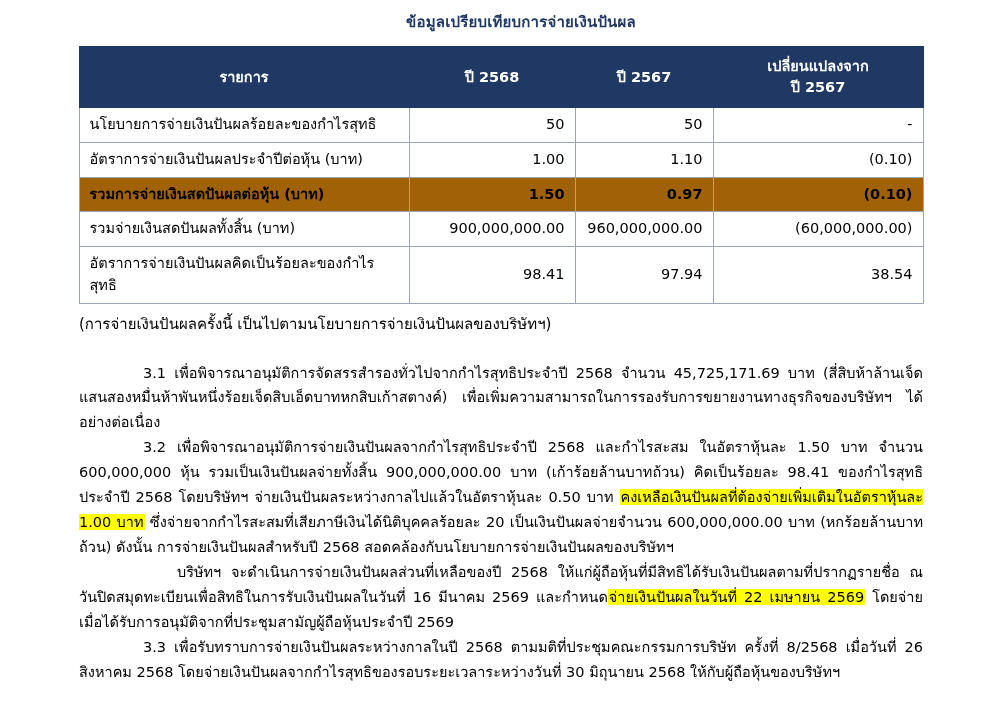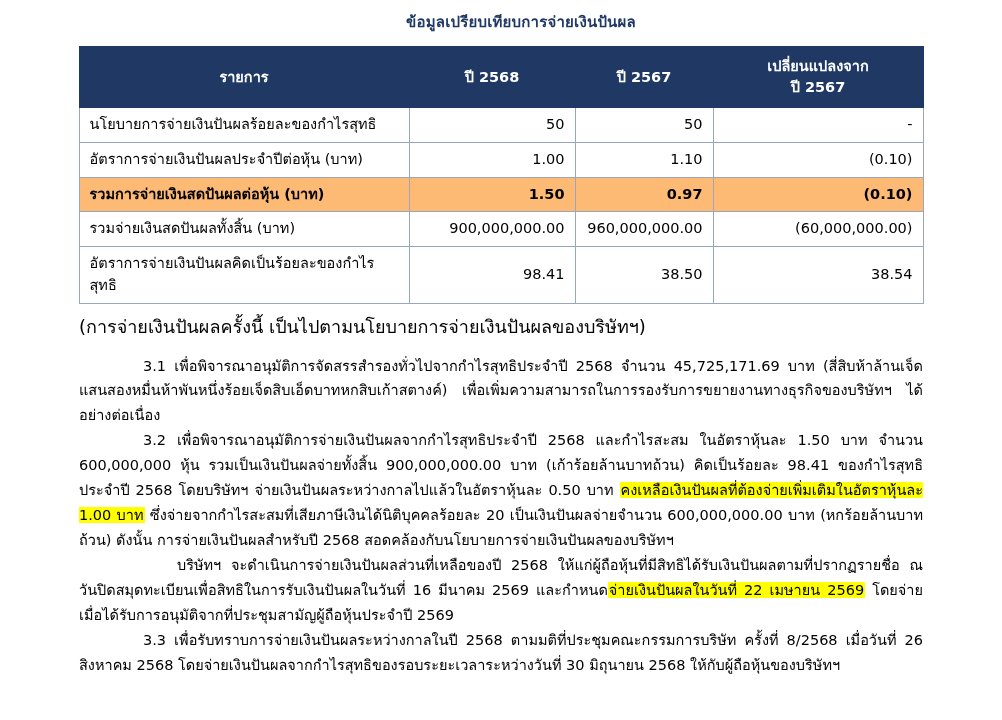--- a/index.html
+++ b/index.html
@@ -56,32 +56,32 @@
     color: #000000;
     height: 20px;
   }
   table.dividend td.label {
     text-align: left;
   }
   table.dividend td.num {
     text-align: right;
   }
   table.dividend tr.highlight td {
-    background: #fdba74;
+    background: #a16207;
     font-weight: bold;
   }
   col.c1 { width: 330px; }
   col.c2 { width: 166px; }
   col.c3 { width: 138px; }
   col.c4 { width: 210px; }
 
   .note-line {
     width: 844px;
-    margin: 8px auto 0 auto;
-    font-size: 18px;
+    margin: 8px auto 12px auto;
+    font-size: 15px;
     color: #000;
   }
   .body-block {
     width: 844px;
     margin: 0 auto;
     font-size: 14.5px;
     color: #000;
     line-height: 1.72;
     text-align: justify;
   }
@@ -148,21 +148,21 @@
       </tr>
       <tr>
         <td class="label">รวมจ่ายเงินสดปันผลทั้งสิ้น (บาท)</td>
         <td class="num">900,000,000.00</td>
         <td class="num">960,000,000.00</td>
         <td class="num">(60,000,000.00)</td>
       </tr>
       <tr>
         <td class="label">อัตราการจ่ายเงินปันผลคิดเป็นร้อยละของกำไรสุทธิ</td>
         <td class="num">98.41</td>
-        <td class="num">38.50</td>
+        <td class="num">97.94</td>
         <td class="num">38.54</td>
       </tr>
     </tbody>
   </table>
 
   <div class="note-line">(การจ่ายเงินปันผลครั้งนี้ เป็นไปตามนโยบายการจ่ายเงินปันผลของบริษัทฯ)</div>
 
   <div class="spacer-sm"></div>
 
   <div class="body-block">

